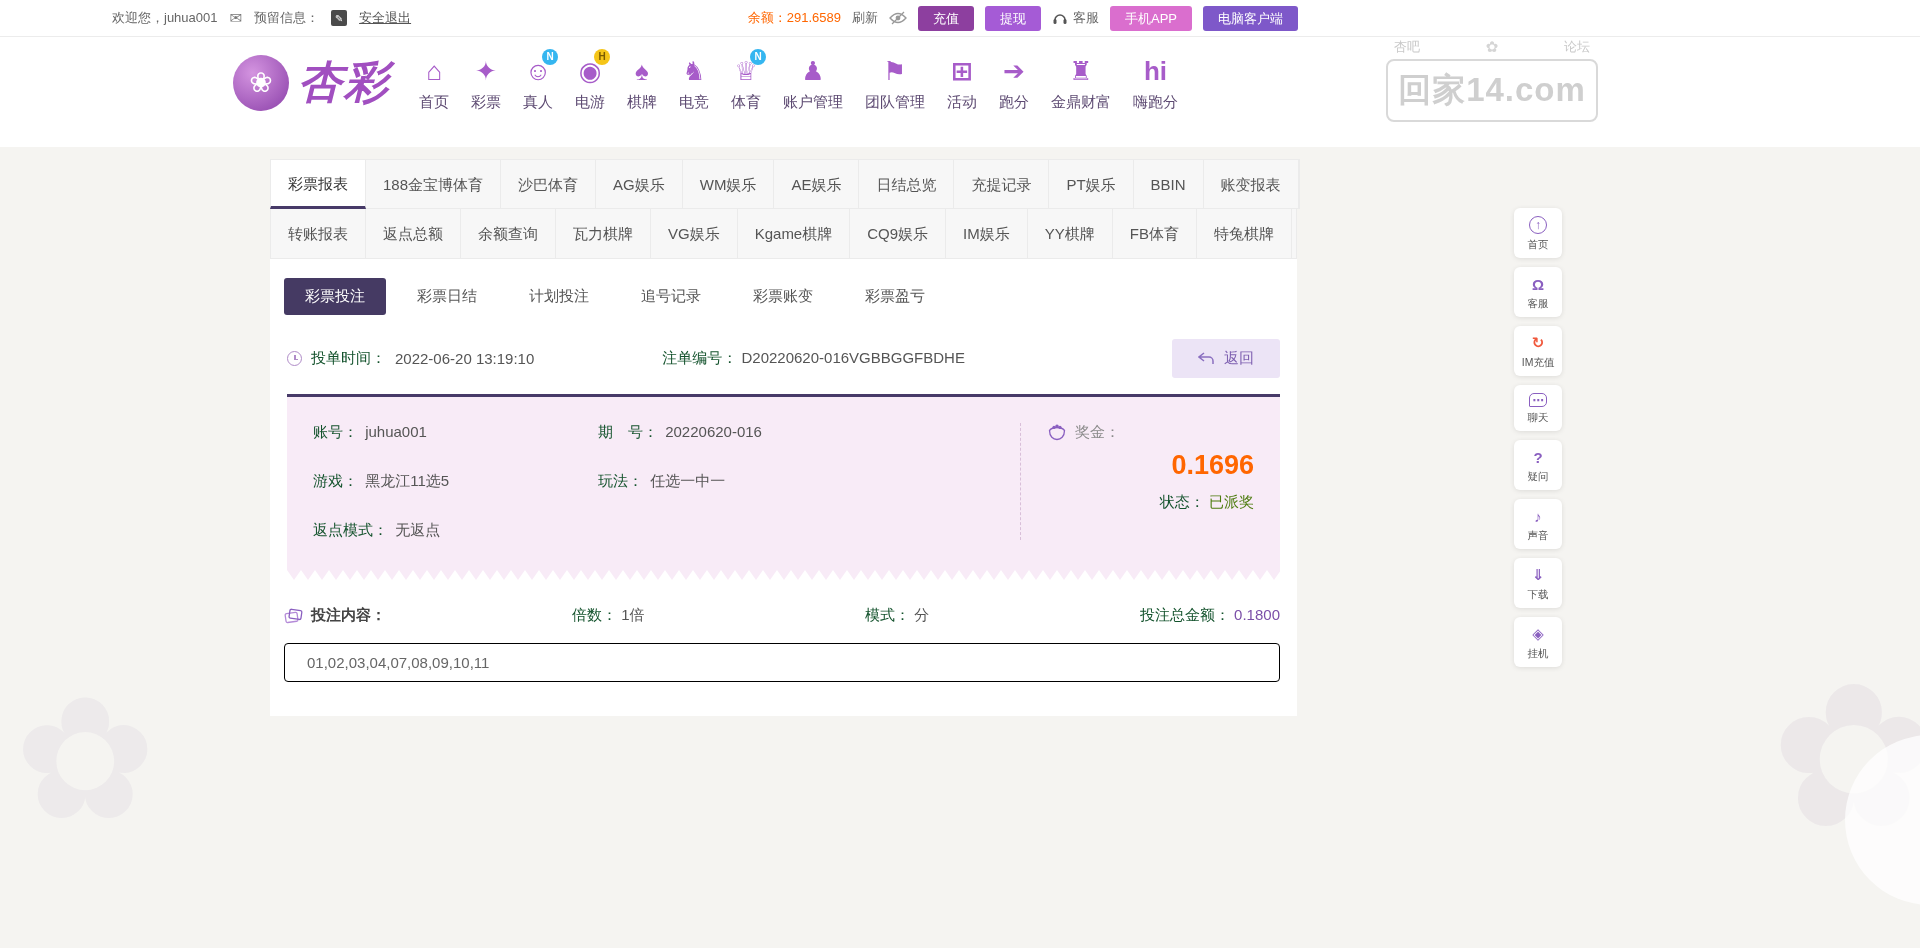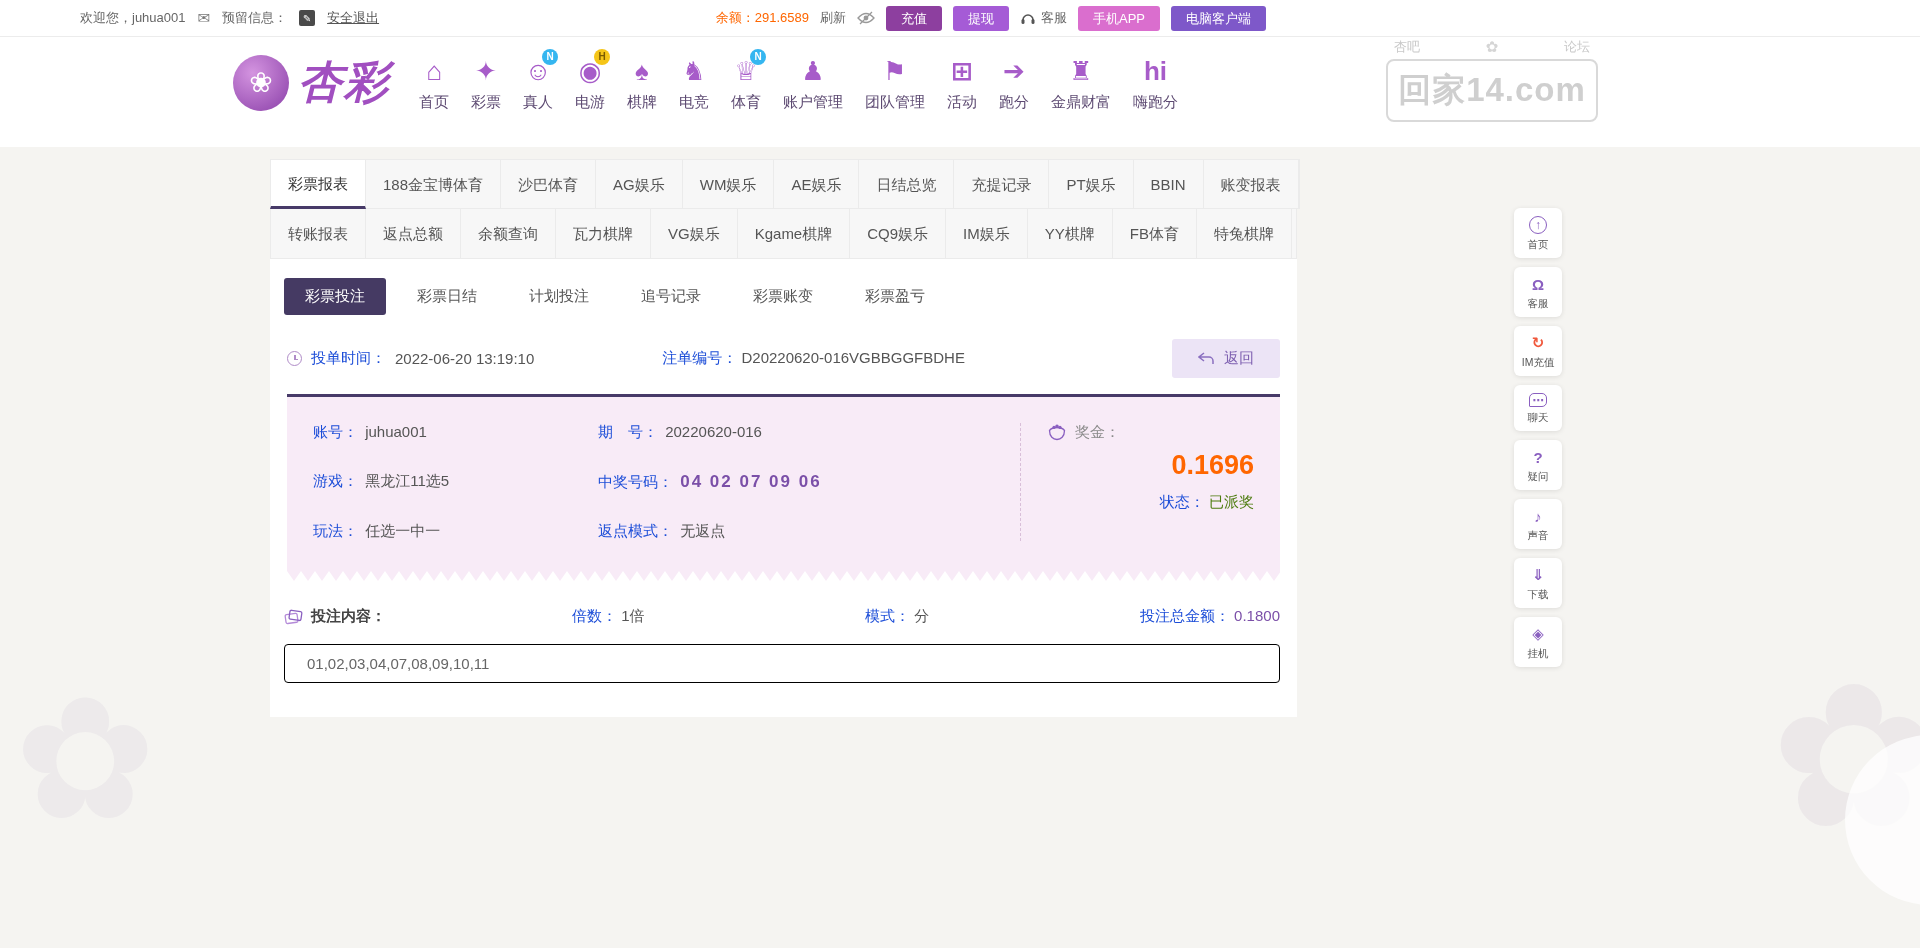--- a/index.html
+++ b/index.html
@@ -4,21 +4,21 @@
 <style>
   * { margin:0; padding:0; box-sizing:border-box; }
   html,body { width:1920px; height:948px; }
   body {
     background:#f5f4f1;
     font-family:"Liberation Sans","DejaVu Sans",sans-serif;
     position:relative; overflow:hidden; color:#555;
   }
   
   .topbar { height:37px; background:#fff; border-bottom:1px solid #ececec; display:flex; align-items:center; font-size:13px; color:#666; }
-  .topbar-inner { margin-left:80px; width:1186px; display:flex; align-items:center; }
+  .topbar-inner { margin-left:112px; width:1186px; display:flex; align-items:center; }
   .topbar-left { display:flex; align-items:center; gap:12px; }
   .topbar-right { margin-left:auto; display:flex; align-items:center; gap:11px; }
   .env-icon { color:#777; font-size:15px; cursor:pointer; }
   .edit-icon { background:#4a4a4a; color:#fff; font-size:10px; width:16px; height:16px; border-radius:2px; display:inline-flex; align-items:center; justify-content:center; cursor:pointer; }
   .logout { color:#555; text-decoration:underline; cursor:pointer; }
   .balance { color:#f60; }
   .refresh { color:#666; cursor:pointer; }
   .btn { border:none; color:#fff; font-size:13px; padding:6px 15px; border-radius:3px; cursor:pointer; line-height:1; }
   .btn-recharge { background:#8d3f9f; }
   .btn-withdraw { background:#a55bd6; }
@@ -57,21 +57,21 @@
   .subtabs { display:flex; align-items:center; gap:10px; padding:19px 24px 0 14px; }
   .subtab { font-size:15px; color:#555; padding:9px 21px; border-radius:3px; cursor:pointer; white-space:nowrap; }
   .subtab.active { background:#453a63; color:#fff; }
   
   .order-row { display:flex; align-items:center; padding:24px 17px 0; font-size:15px; }
   .order-time { display:flex; align-items:center; gap:9px; }
   .clock { width:15px; height:15px; border:1.5px solid #b08cc8; border-radius:50%; position:relative; }
   .clock::before { content:""; position:absolute; left:6px; top:3px; width:1.5px; height:4.5px; background:#b08cc8; }
   .clock::after { content:""; position:absolute; left:6px; top:6.5px; width:4px; height:1.5px; background:#b08cc8; }
   .order-no { margin-left:128px; }
-  .lbl { color:#1d4ed8; }
+  .lbl { color:#14532d; }
   .val { color:#555; }
   .btn-back { margin-left:auto; background:#ece4f6; color:#7d5fb0; border:none; font-size:15px; padding:10px 26px; border-radius:3px; display:flex; align-items:center; gap:9px; cursor:pointer; }
   
   .panel { position:relative; margin:16px 17px 0; background:#f8ebf7; border-top:3px solid #473a68; padding:26px 0 30px 26px; display:flex; }
   .panel-zigzag { position:absolute; left:0; bottom:-10px; width:100%; height:10px; display:block; }
   .panel-grid { flex:1; display:grid; grid-template-columns:285px 1fr; row-gap:30px; align-content:start; font-size:15px; }
   .cell .val { margin-left:3px; }
   .win-val { color:#7b4fa8; font-weight:bold; font-size:17px; letter-spacing:2px; }
   .panel-right { width:260px; border-left:1px dashed #d9bfd9; padding:0 26px; display:flex; flex-direction:column; }
   .prize-row { display:flex; align-items:center; gap:8px; font-size:15px; color:#8a8a8a; }
@@ -280,24 +280,20 @@
         </div>
         <div class="cell">
           <span class="lbl">期　号：</span>
           <span class="val">20220620-016</span>
         </div>
         <div class="cell">
           <span class="lbl">游戏：</span>
           <span class="val">黑龙江11选5</span>
         </div>
         <div class="cell">
-          <span class="lbl">中奖号码：</span>
-          <span class="val win-val">04 02 07 09 06</span>
-        </div>
-        <div class="cell">
           <span class="lbl">玩法：</span>
           <span class="val">任选一中一</span>
         </div>
         <div class="cell">
           <span class="lbl">返点模式：</span>
           <span class="val">无返点</span>
         </div>
       </div>
       <div class="panel-right">
         <div class="prize-row">

